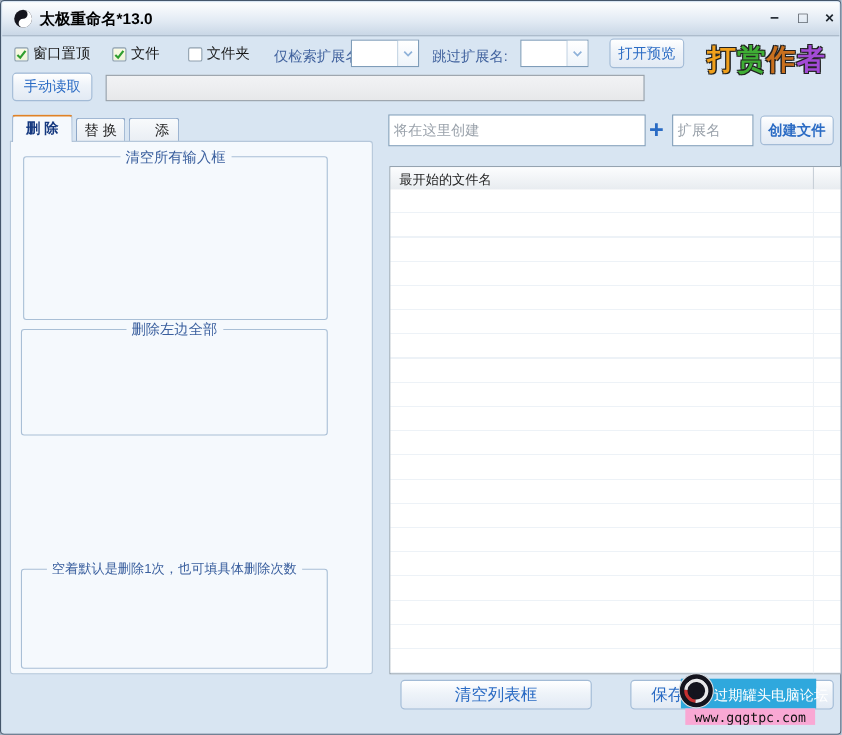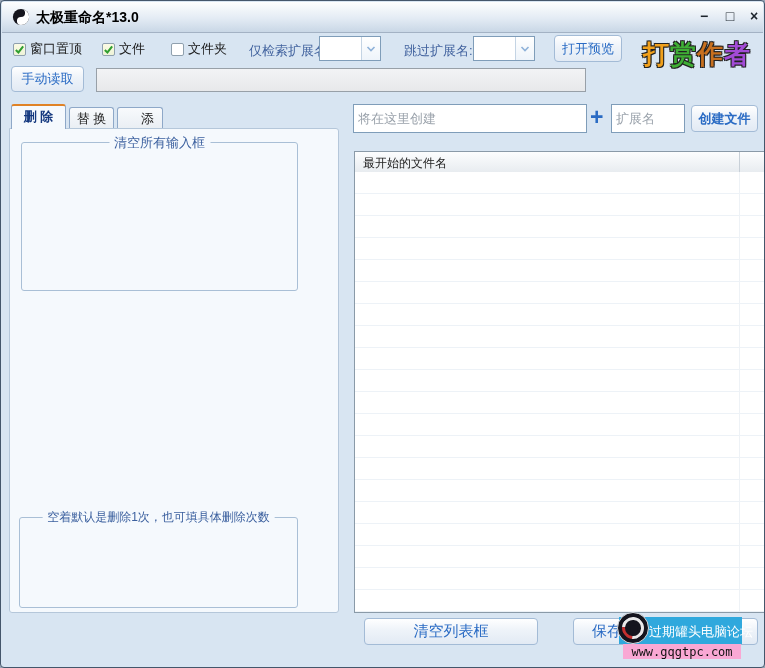--- a/index.html
+++ b/index.html
@@ -128,21 +128,21 @@
   <span class="label bluelabel" style="left:248px;top:41px;">仅检索扩展名:</span>
   <div class="combo" style="left:318px;top:35px;width:62px;height:25px;">
     <span class="combo-text"></span>
     <span class="combo-arrow">
       <svg width="10" height="8" viewBox="0 0 10 8">
           <path d="M1.5 2 L5 5.5 L8.5 2" stroke="#8fb2d9" stroke-width="1.6" fill="none"></path>
         </svg>
     </span>
   </div>
 
-  <span class="label bluelabel" style="left:392px;top:41px;margin-left:11px;">跳过扩展名:</span>
+  <span class="label bluelabel" style="left:392px;top:41px;">跳过扩展名:</span>
   <div class="combo" style="left:472px;top:35px;width:62px;height:25px;">
     <span class="combo-text"></span>
     <span class="combo-arrow">
       <svg width="10" height="8" viewBox="0 0 10 8">
           <path d="M1.5 2 L5 5.5 L8.5 2" stroke="#8fb2d9" stroke-width="1.6" fill="none"></path>
         </svg>
     </span>
   </div>
 
   <div class="btn" style="left:553px;top:34px;width:68px;height:27px;">打开预览</div>
@@ -209,20 +209,23 @@
     <span>最后出现</span>
   </div>
 
   <span class="label" style="left:28px;top:238px;">从</span>
   <input class="input" style="left: 40px; top: 229px; width: 80px; height: 29px;" value="">
   <span class="label" style="left:128px;top:238px;">到</span>
   <input class="input" style="left: 142px; top: 229px; width: 78px; height: 29px;" value="">
   <div class="btn" style="left:227px;top:232px;width:57px;height:25px;font-size:12px;">一键删除</div>
   <span class="label" style="left:55px;top:266px;">主要删除B站下载的视频末尾Av号</span>
 
+  <div class="group" style="left:18px;top:298px;width:279px;height:97px;">
+    <span class="gtitle">删除左边全部</span>
+  </div>
   <div class="cb bigfont" style="left:72px;top:322px;">
     <span class="box big"></span>
     <span>包括它</span>
   </div>
   <div class="subbox" style="left:172px;top:311px;width:96px;height:47px;"></div>
   <div class="rd" style="left:180px;top:317px;font-size:12px;">
     <span class="circle">
         <span class="dot"></span>
       </span>
     <span>首次出现</span>

